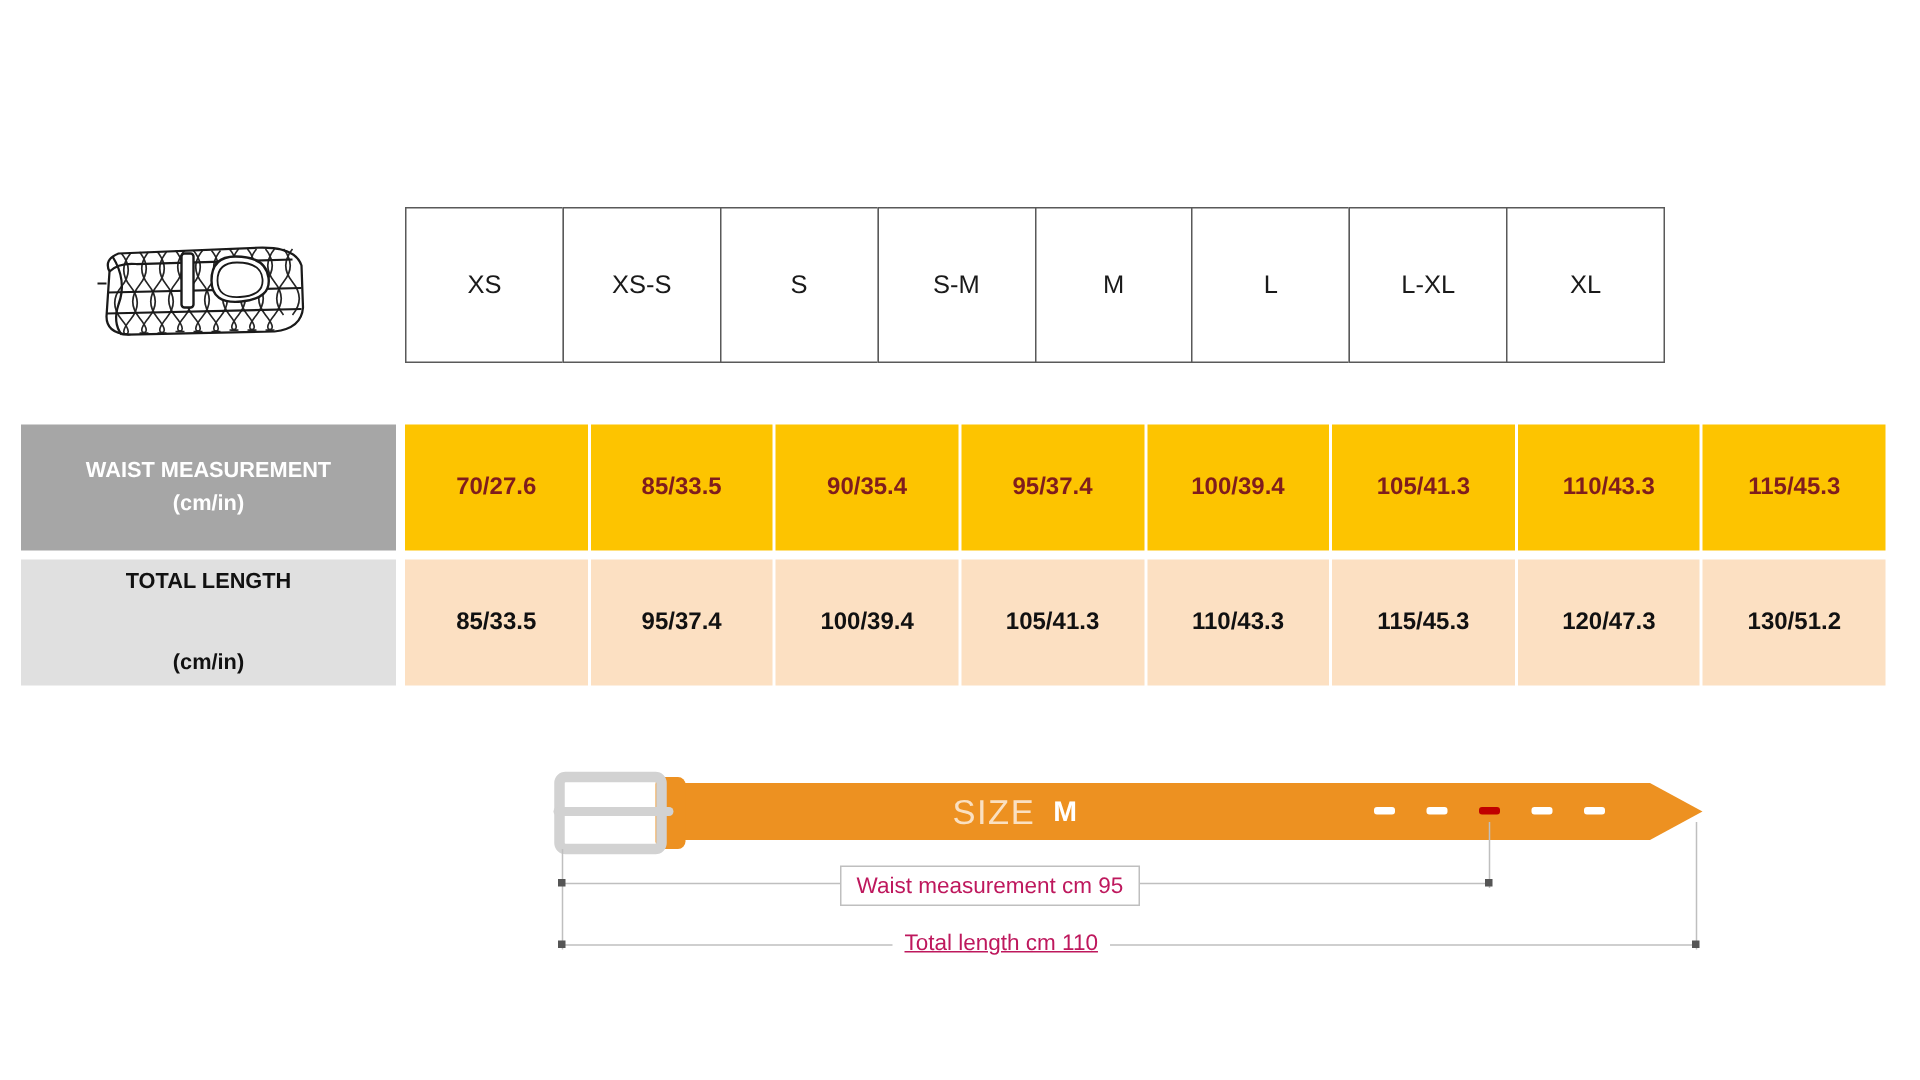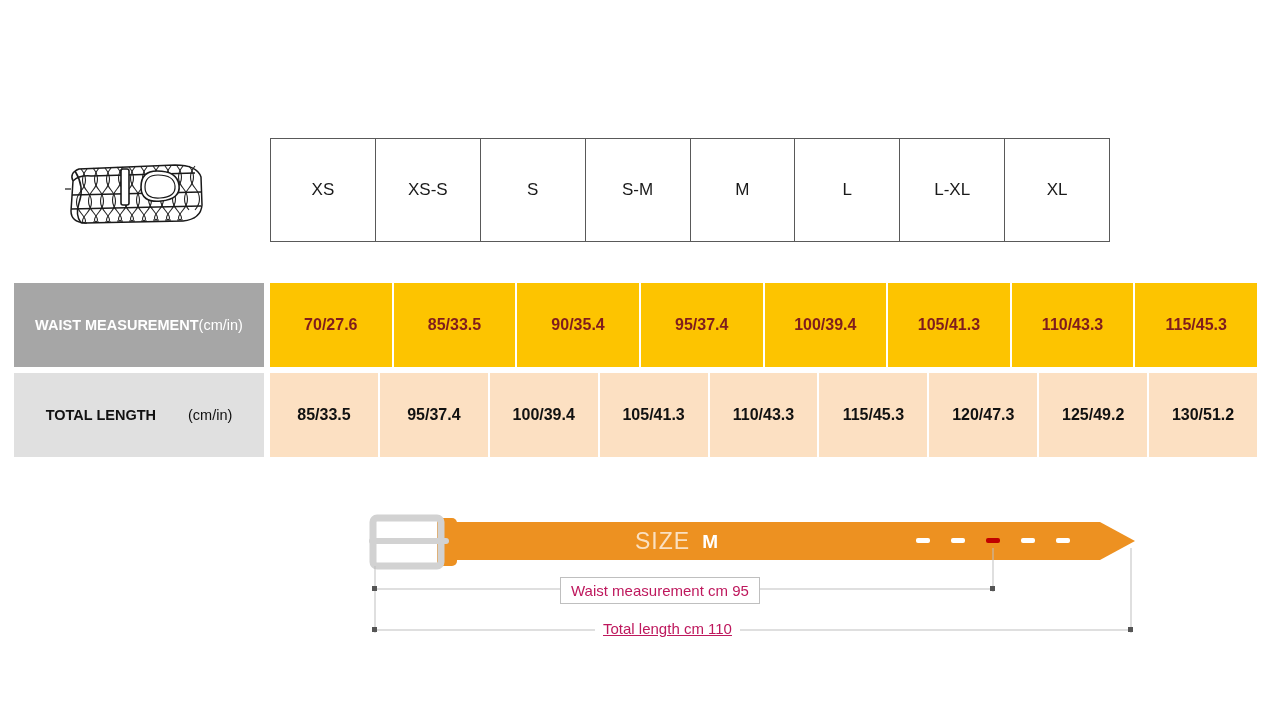--- a/index.html
+++ b/index.html
@@ -37,29 +37,29 @@
   .meas-row {
     position: absolute; left: 0;
     width: 1257px; height: 84px;
     display: flex;
   }
   .meas-row.waist { top: 283px; }
   .meas-row.length { top: 373px; }
 
   .meas-label {
     width: 250px; margin-left: 14px; margin-right: 6px;
-    display: flex; flex-direction: row;
+    display: flex; flex-direction: column;
     align-items: center; justify-content: center;
     text-align: center;
     font-size: 14.5px; font-weight: bold;
     line-height: 1.55;
   }
   .meas-row.waist .meas-label { background: #a6a6a6; color: #ffffff; }
   .meas-row.length .meas-label { background: #e0e0e0; color: #111111; gap: 32px; }
-  .meas-label .sub { font-weight: normal; }
+  .meas-label .sub { font-weight: bold; }
 
   .meas-cells { flex: 1 1 auto; display: flex; gap: 2px; }
   .meas-cell {
     flex: 1 1 0;
     display: flex; align-items: center; justify-content: center;
     font-size: 16px; font-weight: bold;
   }
   .meas-row.waist .meas-cell { background: #fdc400; color: #7f1d1d; }
   .meas-row.length .meas-cell { background: #fce0c2; color: #111111; }
 
@@ -162,21 +162,20 @@
       <span class="sub">(cm/in)</span>
     </div>
     <div class="meas-cells">
       <div class="meas-cell">85/33.5</div>
       <div class="meas-cell">95/37.4</div>
       <div class="meas-cell">100/39.4</div>
       <div class="meas-cell">105/41.3</div>
       <div class="meas-cell">110/43.3</div>
       <div class="meas-cell">115/45.3</div>
       <div class="meas-cell">120/47.3</div>
-      <div class="meas-cell">125/49.2</div>
       <div class="meas-cell">130/51.2</div>
     </div>
   </div>
 
   <div class="belt-diagram">
     <svg viewBox="0 0 800 160" width="800" height="160">
 
       <path d="M95 22 L745 22 L780 41 L745 60 L95 60 Z" fill="#ed9121"></path>
 
       <rect x="82" y="18" width="20" height="48" rx="5" fill="#ed9121"></rect>

